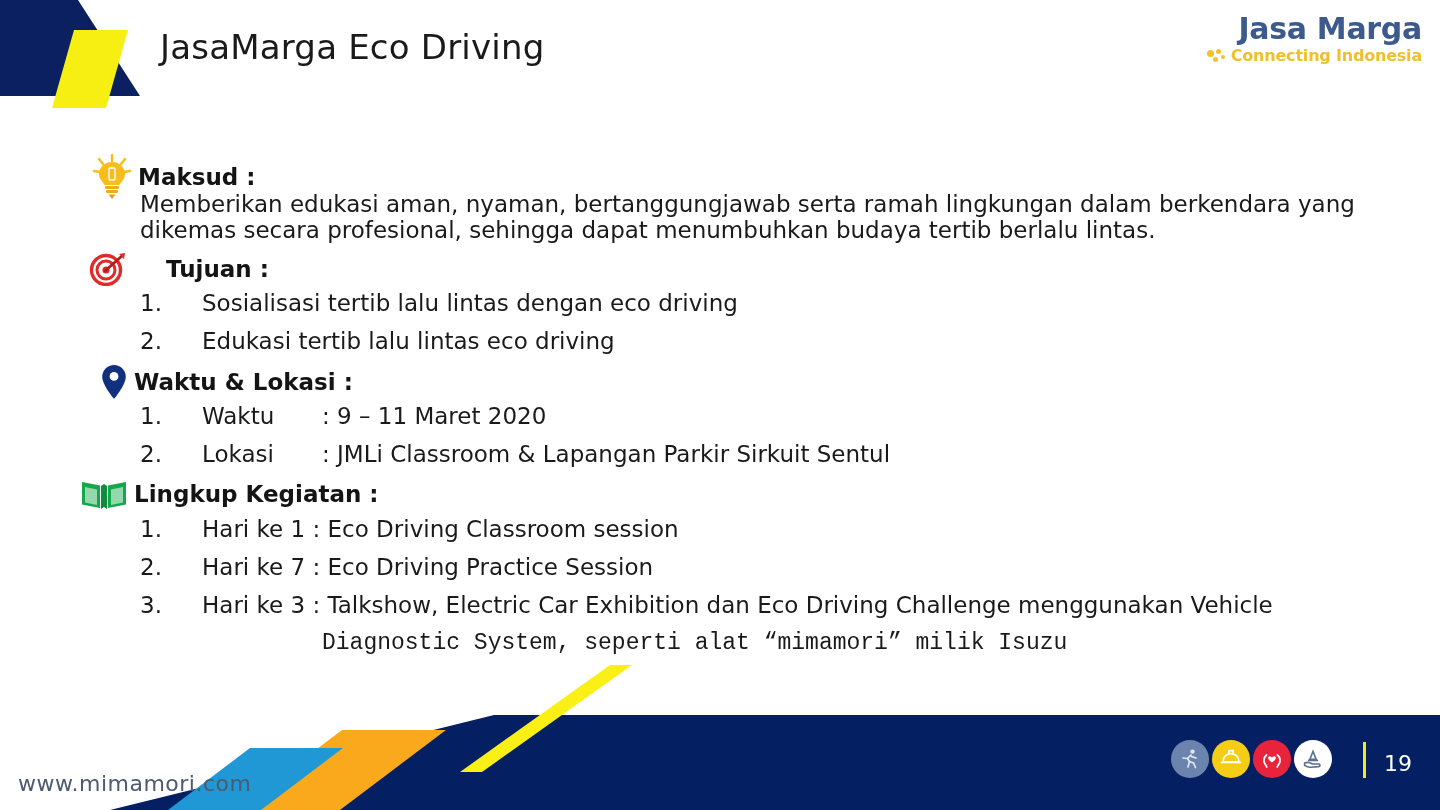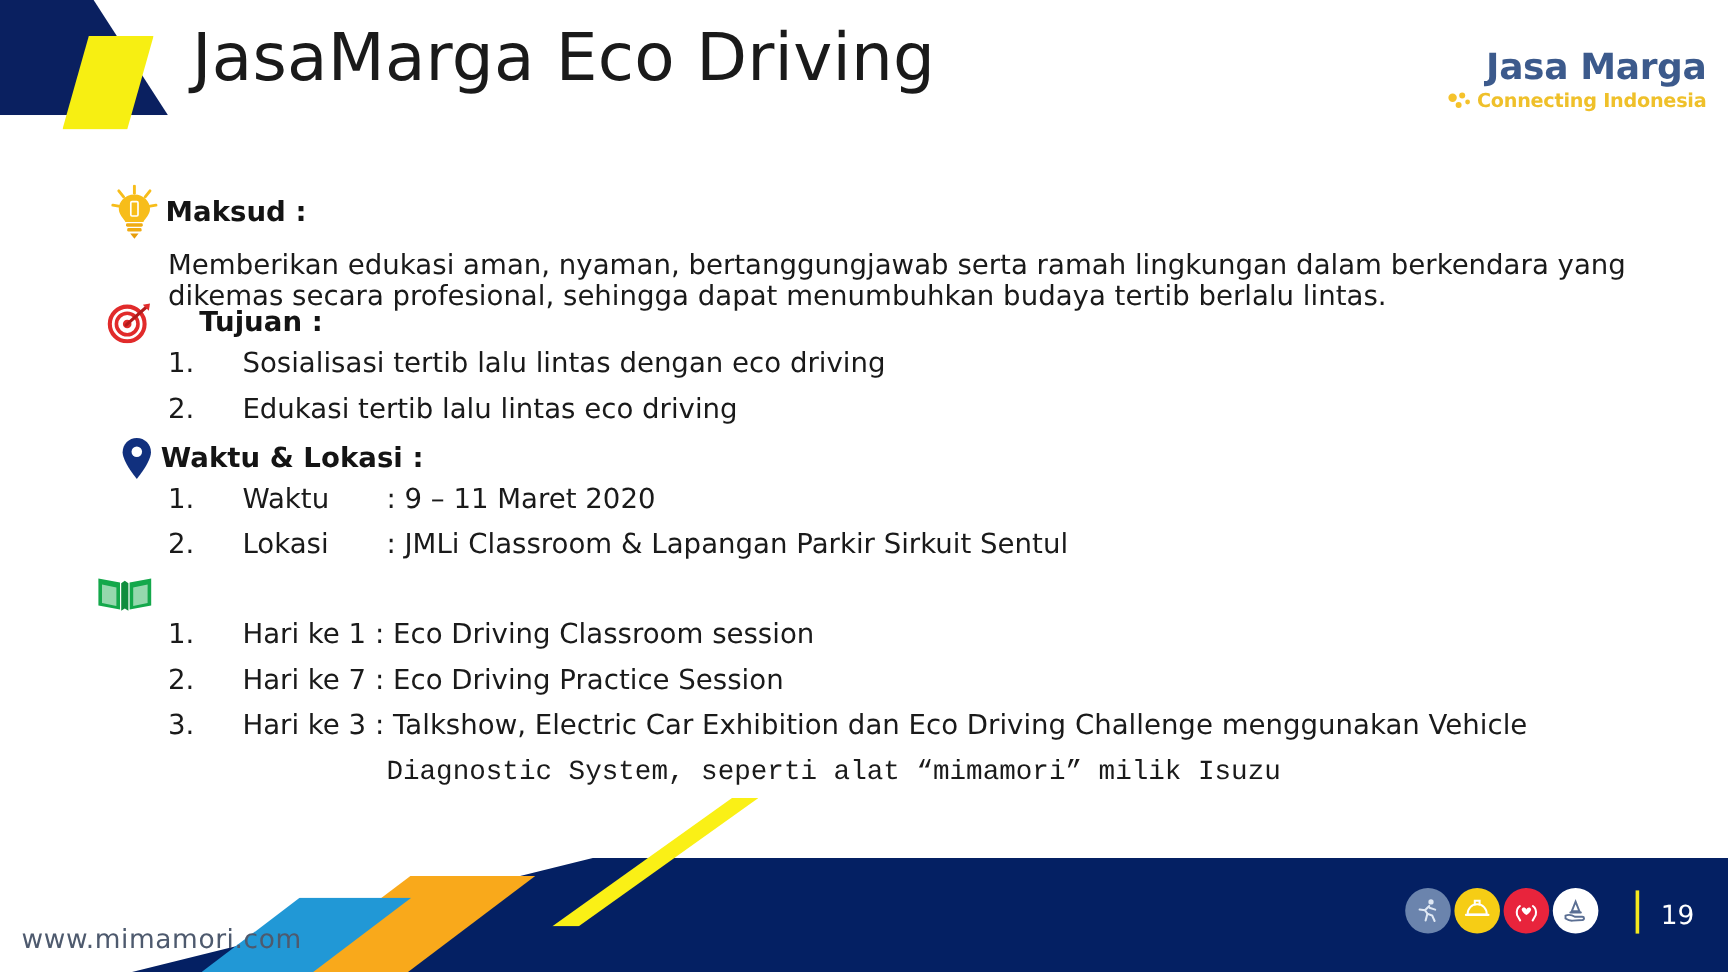--- a/index.html
+++ b/index.html
@@ -33,37 +33,36 @@
     position: absolute;
     left: 52px; top: 30px;
     width: 98px; height: 78px;
     background: #f7ef12;
     clip-path: polygon(22px 0, 76px 0, 54px 78px, 0 78px);
   }
 
   #page-title {
     position: absolute;
     left: 160px;
-    top: 16px;
-    font-size: 55px;
+    top: 27px;
+    font-size: 34px;
     font-weight: 400;
     letter-spacing: 0.2px;
     color: #1a1a1a;
     font-family: "DejaVu Sans", sans-serif;
     white-space: nowrap;
   }
 
   
   #brand-logo {
     position: absolute;
     right: 18px;
     top: 14px;
     text-align: right;
     line-height: 1;
-    margin-top: 28px;
   }
   #brand-logo-name {
     font-size: 30px;
     font-weight: 700;
     color: #3c5a8c;
     letter-spacing: -0.3px;
     font-family: "DejaVu Sans", sans-serif;
   }
   #brand-logo-tag-row {
     display: flex;
@@ -116,21 +115,20 @@
   .body-para {
     position: absolute;
     left: 140px;
     width: 1240px;
     font-size: 23px;
     line-height: 1.12;
     text-align: justify;
     text-align-last: left;
     color: #1a1a1a;
     font-family: "DejaVu Sans", sans-serif;
-    margin-top: 17px;
   }
   .body-para .l2 { display: block; }
 
   .num-list { position: absolute; left: 140px; width: 1260px; }
   .num-row {
     display: flex;
     align-items: baseline;
     font-size: 23px;
     font-family: "DejaVu Sans", sans-serif;
     color: #1a1a1a;
@@ -320,20 +318,21 @@
   <div class="section-head" style="left:80px; top:382px;">
     <span class="icon">
       <svg width="48" height="32" viewBox="0 0 48 32">
         <path d="M2 4 L20 7.5 L20 30 L2 26.5 Z" fill="#14a84b"></path>
         <path d="M46 4 L28 7.5 L28 30 L46 26.5 Z" fill="#14a84b"></path>
         <path d="M21 8 L24 6 L27 8 L27 31 L24 29 L21 31 Z" fill="#0f8d3e"></path>
         <path d="M5 9 L17 11.5 L17 27 L5 24.5 Z" fill="#ffffff" opacity="0.55"></path>
         <path d="M43 9 L31 11.5 L31 27 L43 24.5 Z" fill="#ffffff" opacity="0.55"></path>
       </svg>
     </span>
+    <span class="head-label">Lingkup Kegiatan :</span>
   </div>
 
   <div class="num-list" style="top:420px;">
     <div class="num-row" style="height:38px;">
       <span class="num">1.</span>
       <span>Hari ke 1 : Eco Driving Classroom session</span>
     </div>
     <div class="num-row" style="height:38px;">
       <span class="num">2.</span>
       <span>Hari ke 7 : Eco Driving Practice Session</span>

